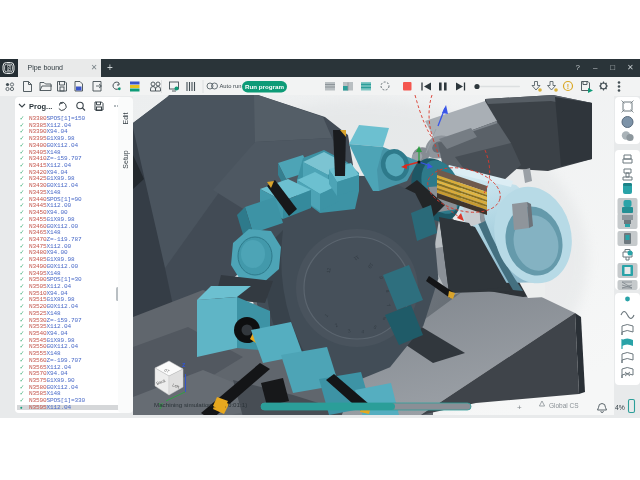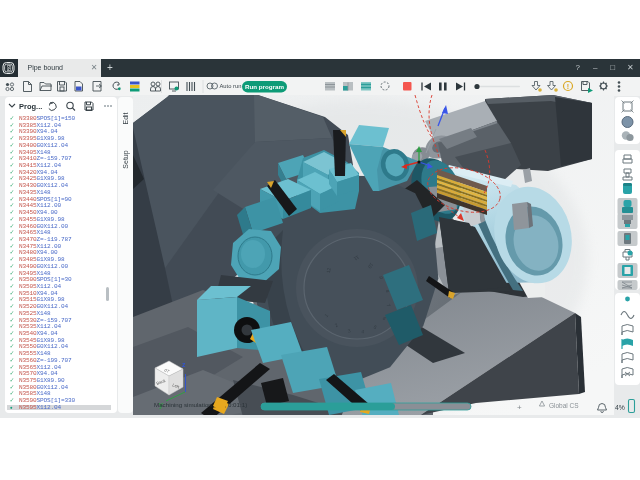--- a/index.html
+++ b/index.html
@@ -14,21 +14,21 @@
   .tabx { position:absolute; left:87px; top:0; width:14px; height:18px; color:#7a8489; font-size:8px; line-height:17px; text-align:center; }
   .plus { position:absolute; left:101px; top:0; width:18px; height:18px; color:#cdd4d6; font-size:10px; line-height:17px; text-align:center; }
   .winbtns { position:absolute; right:0; top:0; height:18px; color:#c2c9cc; font-size:8px; line-height:17px; }
   .winbtns span { display:inline-block; width:17.5px; text-align:center; }
 
   
   .toolbar { position:absolute; left:0; top:18px; width:640px; height:19px; background:#f2f3f3; }
 
   
   .card { position:absolute; background:#fff; border-radius:4px; }
-  .leftcard { left:5px; top:38px; width:112px; height:316px; }
+  .leftcard { left:15px; top:38px; width:112px; height:316px; }
   .lchead { position:absolute; left:0; top:0; width:100%; height:18px; }
   .gl { position:absolute; left:2px; top:19px; width:104px; height:294px; overflow:hidden; font-family:"Liberation Mono", monospace; font-size:6.1px; letter-spacing:-0.15px; }
   .gl .r { height:6.72px; line-height:6.72px; white-space:nowrap; position:relative; padding-left:12px; }
   .gl .r b { color:#c4574e; font-weight:normal; }
   .gl .r i { color:#4b6bc8; font-style:normal; }
   .gl .r:before { content:"\2713"; position:absolute; left:3px; top:0; color:#189e5d; font-size:6.5px; font-weight:bold; }
   .gl .r.cur { background:#d5d7d9; }
   .gl .r.cur:before { content:"\25CF"; color:#0f9b77; font-size:4.5px; }
 
   

